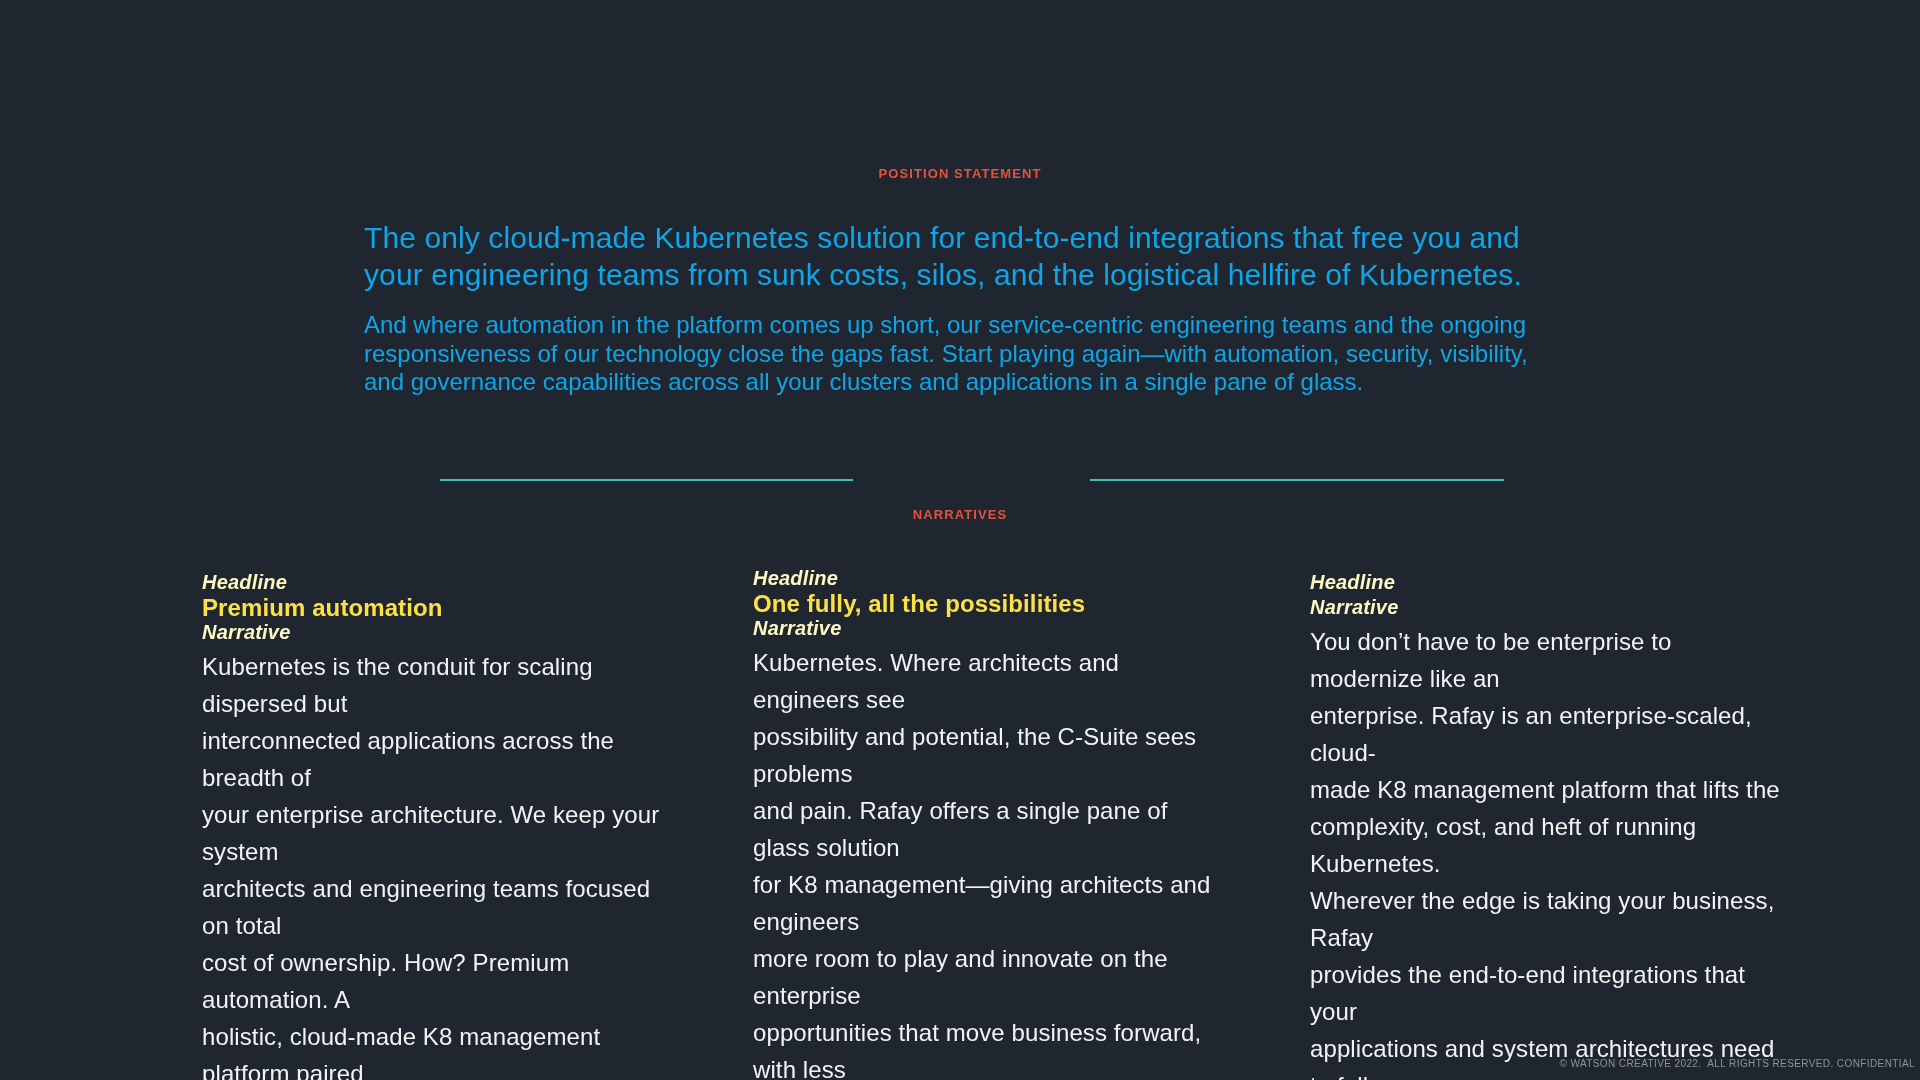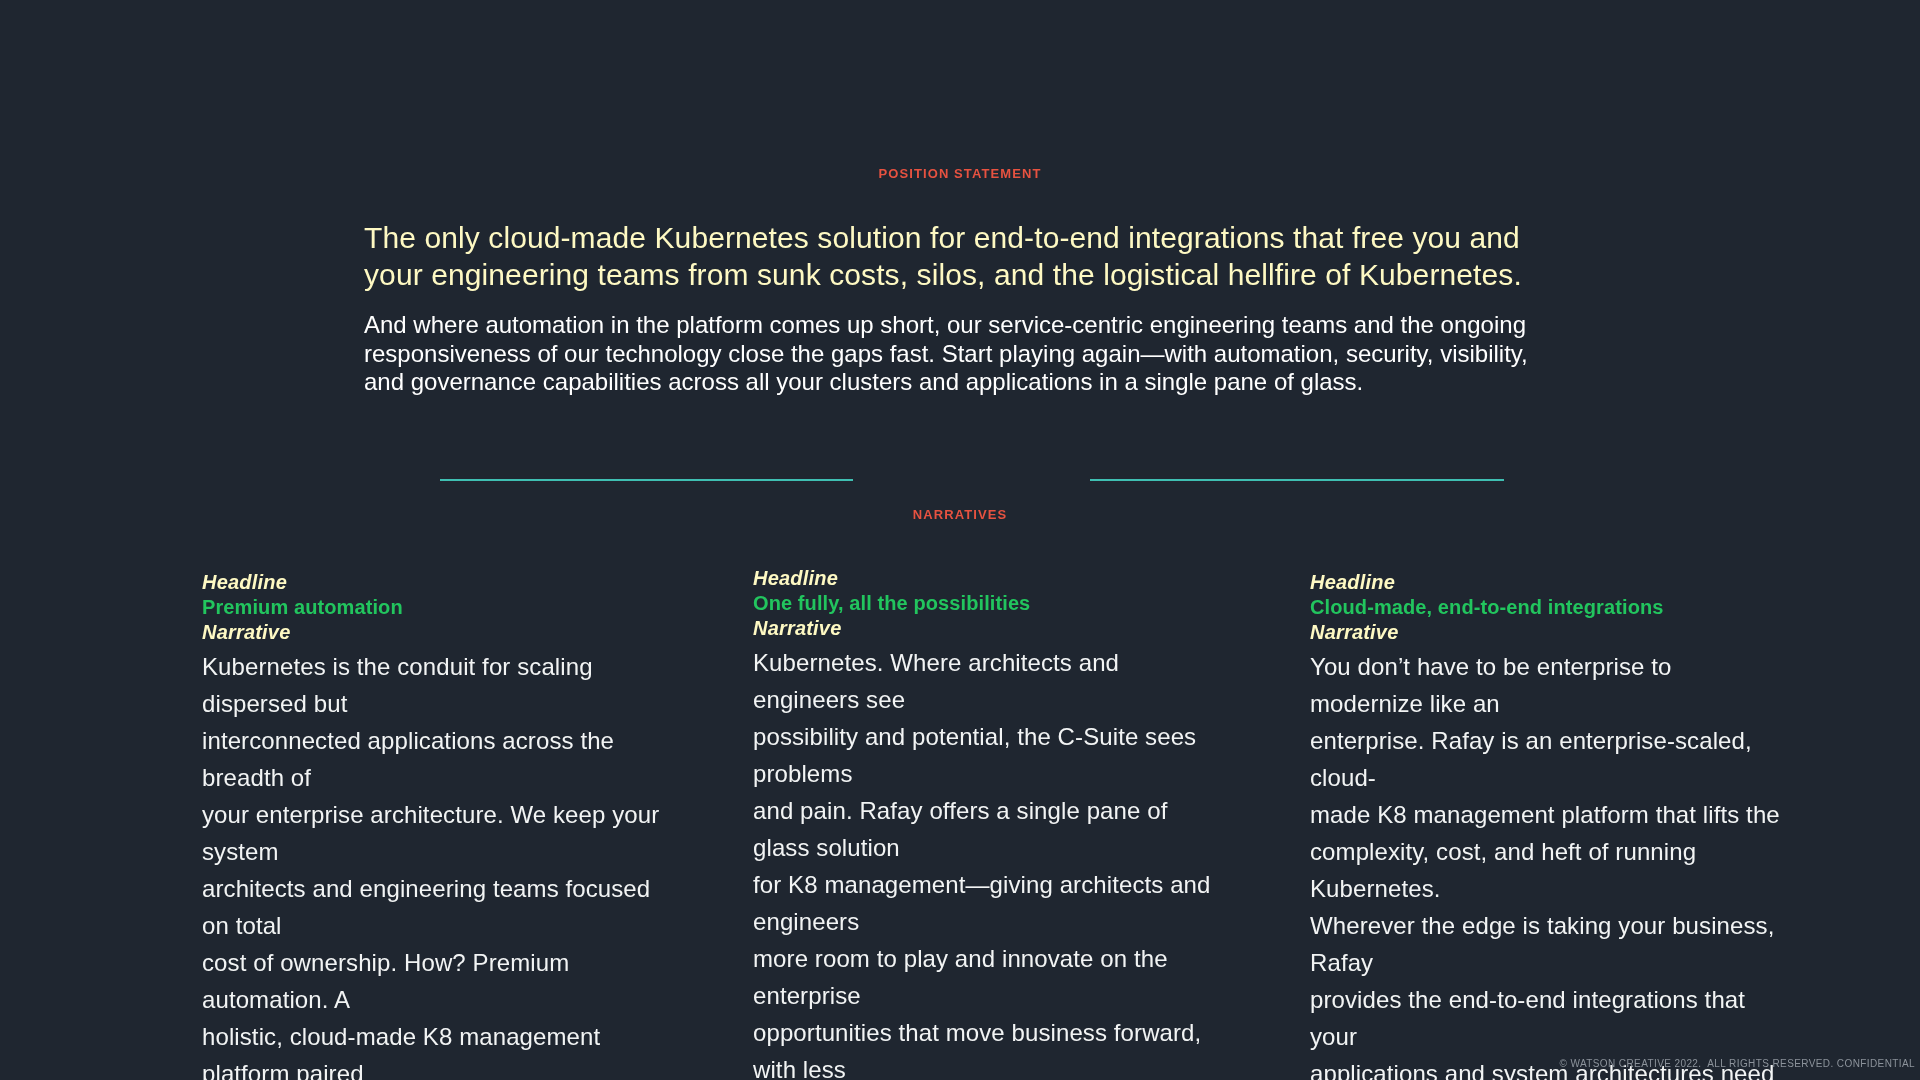--- a/index.html
+++ b/index.html
@@ -29,32 +29,32 @@
   .pos-eyebrow { top: 166px; }
   .narr-eyebrow { top: 472px; margin-top: 35px; }
 
   .multiline { white-space: pre-line; }
 
   .headline {
     position: absolute;
     left: 364px;
     top: 219px;
     width: 1260px;
-    color: #fef9c3;
+    color: #0ea5e9;
     font-size: 30px;
     line-height: 37px;
     font-weight: 400;
     letter-spacing: 0.1px;
   }
   .lede {
     position: absolute;
     left: 364px;
     top: 311px;
     width: 1260px;
-    color: #ffffff;
+    color: #0ea5e9;
     font-size: 24px;
     line-height: 28.5px;
     font-weight: 400;
   }
 
   .divider {
     position: absolute;
     top: 479px;
     height: 1.5px;
     background: #3FBFB2;
@@ -72,24 +72,24 @@
 
   .col-label {
     font-size: 20px;
     line-height: 25px;
     font-weight: 700;
     font-style: italic;
     color: #fef9c3;
     letter-spacing: 0.2px;
   }
   .col-headline {
-    font-size: 20px;
+    font-size: 24px;
     line-height: 25px;
     font-weight: 700;
-    color: #22c55e;
+    color: #fde047;
     letter-spacing: 0.1px;
   }
   .narrative-label { }
   .col-body {
     margin-top: 3px;
     font-size: 24px;
     line-height: 37px;
     font-weight: 400;
     color: #F2F4F4;
     letter-spacing: 0.1px;
@@ -150,21 +150,20 @@
 for K8 management—giving architects and engineers
 more room to play and innovate on the enterprise
 opportunities that move business forward, with less
 steam coming for the C-Suite. How? We actually
 help limit and monitor costs, with one window on all
 the possibilities.</div>
   </div>
 
   <div class="col col-3">
     <div class="col-label">Headline</div>
-    <div class="col-headline">Cloud-made, end-to-end integrations</div>
     <div class="col-label narrative-label">Narrative</div>
     <div class="col-body multiline">You don’t have to be enterprise to modernize like an
 enterprise. Rafay is an enterprise-scaled, cloud-
 made K8 management platform that lifts the
 complexity, cost, and heft of running Kubernetes.
 Wherever the edge is taking your business, Rafay
 provides the end-to-end integrations that your
 applications and system architectures need to fully
 modernize.</div>
   </div>

